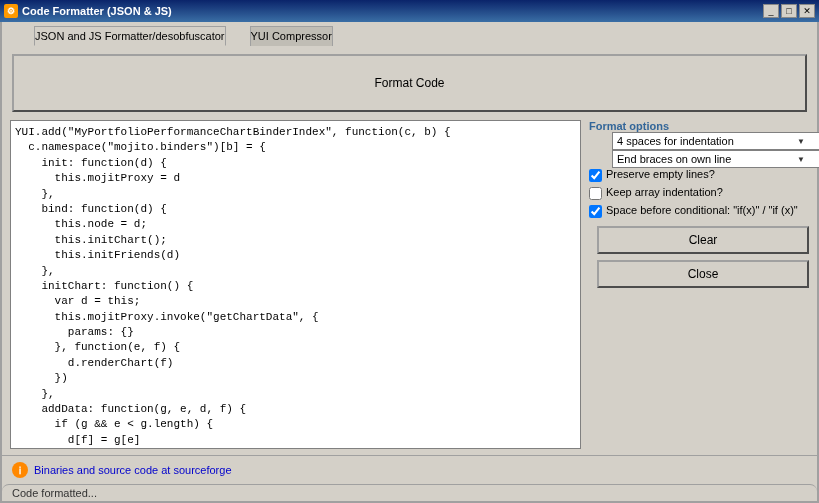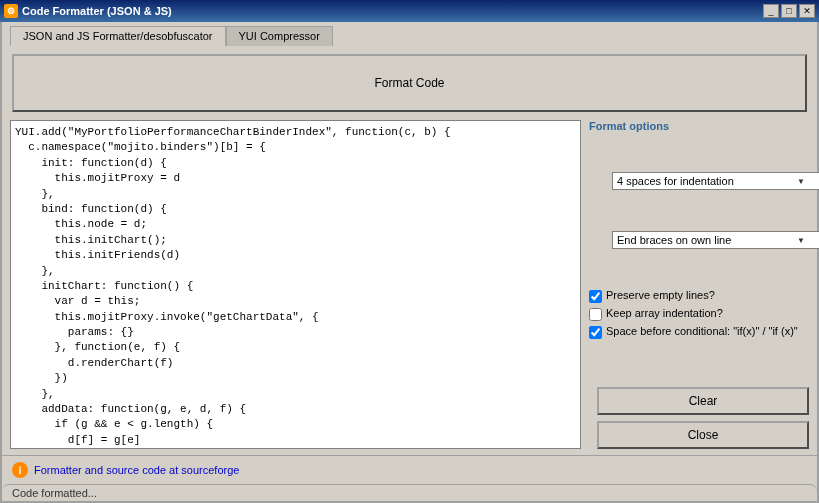--- a/index.html
+++ b/index.html
@@ -70,27 +70,28 @@
       flex-direction: column;
     }
 
     
     .tab-bar {
       display: flex;
       padding: 4px 8px 0 8px;
       gap: 0;
     }
     .tab {
-      padding: 3px 12px;
+      padding: 3px 0;
       border: 1px solid #a0a0a0;
       border-bottom: none;
       background: #d4d0c8;
       cursor: pointer;
       font-size: 11px;
       color: #000;
+      margin-left: 24px;
     }
     .tab.active {
       background: #d4d0c8;
       border-bottom: 1px solid #d4d0c8;
       font-weight: normal;
       z-index: 1;
     }
     .tab:not(.active) {
       background: #c0bdb5;
     }
@@ -145,21 +146,20 @@
       background: white;
       color: #000;
       line-height: 1.4;
     }
 
     
     .options-panel {
       width: 220px;
       display: flex;
       flex-direction: column;
-      justify-content: space-between;
     }
     .options-title {
       color: #336699;
       font-size: 11px;
       font-weight: bold;
     }
 
     .dropdown-container {
       display: flex;
       flex-direction: column;
@@ -370,19 +370,19 @@
         <div class="action-buttons">
           <button class="action-btn">Clear</button>
           <button class="action-btn">Close</button>
         </div>
       </div>
     </div>
   </div>
 
   <div class="bottom-bar">
     <div class="bottom-icon">ℹ</div>
-    <a href="#" class="bottom-link">Formatter and source code at sourceforge</a>
+    <a href="#" class="bottom-link">Binaries and source code at sourceforge</a>
   </div>
 
   <div class="status-bar">
     <span>Code formatted...</span>
   </div>
 </div>
 
 </body></html>

